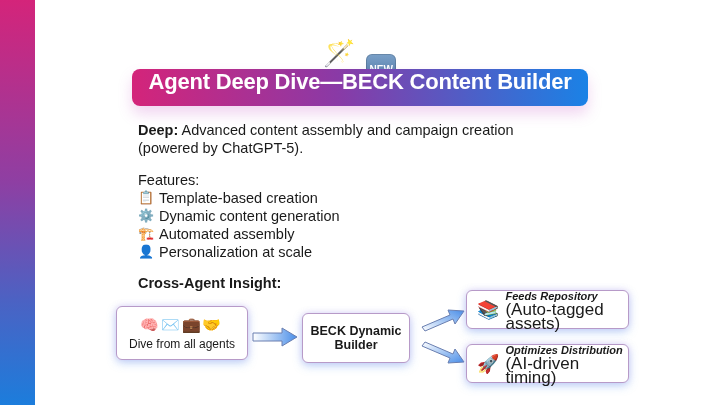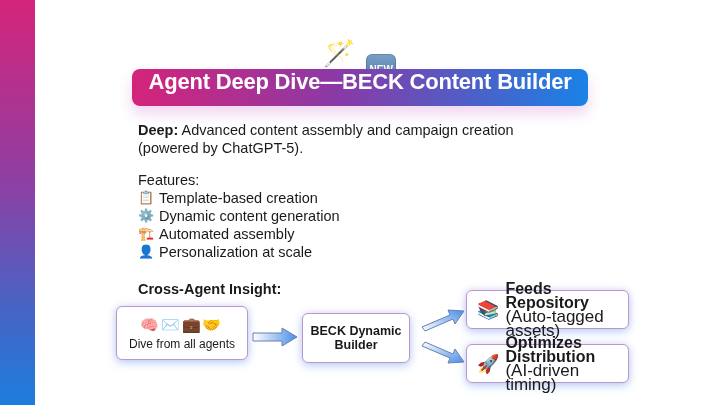--- a/index.html
+++ b/index.html
@@ -35,21 +35,21 @@
     color: #ffffff; font-weight: bold; font-size: 22px; letter-spacing: -0.2px;
   }
   .content {
     position: absolute; left: 138px; top: 121px; width: 430px;
     font-size: 14.5px; line-height: 18px;
   }
   .role b { font-weight: bold; }
   .features-head { margin-top: 14px; font-weight: normal; }
   .feature { display: flex; align-items: center; gap: 5px; }
   .feature .ico { width: 16px; font-size: 13px; text-align: center; }
-  .insight-head { margin-top: 19px; font-weight: bold; }
+  .insight-head { margin-top: 13px; font-weight: bold; }
 
   .box {
     position: absolute; background: #fff;
     border: 1px solid #b79ac8; border-radius: 6px;
     box-shadow: 0 3px 10px rgba(80, 150, 240, 0.35), 0 0 6px rgba(190, 120, 220, 0.25);
     font-size: 12px; color: #1a1a1a;
   }
   .box-left {
     left: 116px; top: 306px; width: 130px; height: 52px;
     display: flex; flex-direction: column; align-items: center; justify-content: center; gap: 3px;
@@ -59,21 +59,21 @@
     left: 302px; top: 313px; width: 106px; height: 48px;
     display: flex; align-items: center; justify-content: center; text-align: center;
     font-weight: bold; font-size: 12.5px; line-height: 14px;
   }
   .box-right {
     left: 466px; width: 163px; height: 39px;
     display: flex; align-items: center; gap: 6px; padding-left: 10px; box-sizing: border-box;
     line-height: 14px;
   }
   .box-right .ico { font-size: 18px; }
-  .box-right .t1 { font-weight: bold; font-size: 16px; }
+  .box-right .t1 { font-weight: bold; font-size: 11px; font-style: italic; }
   .box-right .t2 { font-size: 17px; }
   .arrow { position: absolute; }
 </style>
 </head>
 <body>
 
 <div class="side-bar"></div>
 
 <div class="emoji-row">
   <span class="wand">🪄</span>

